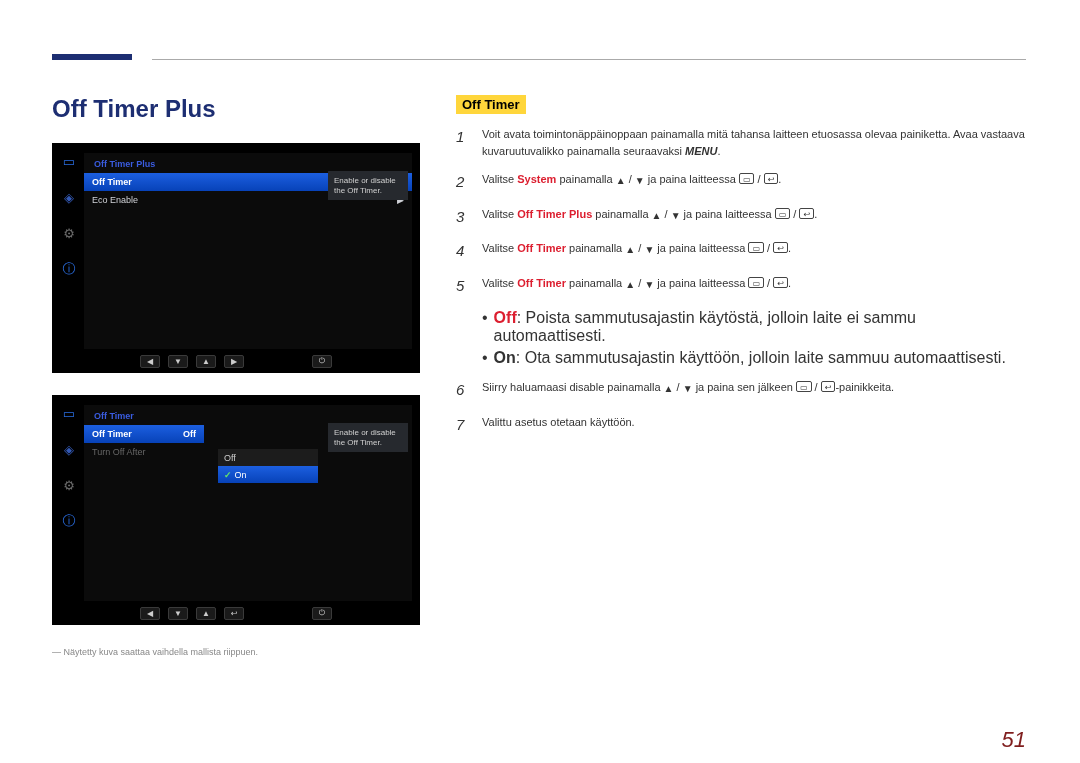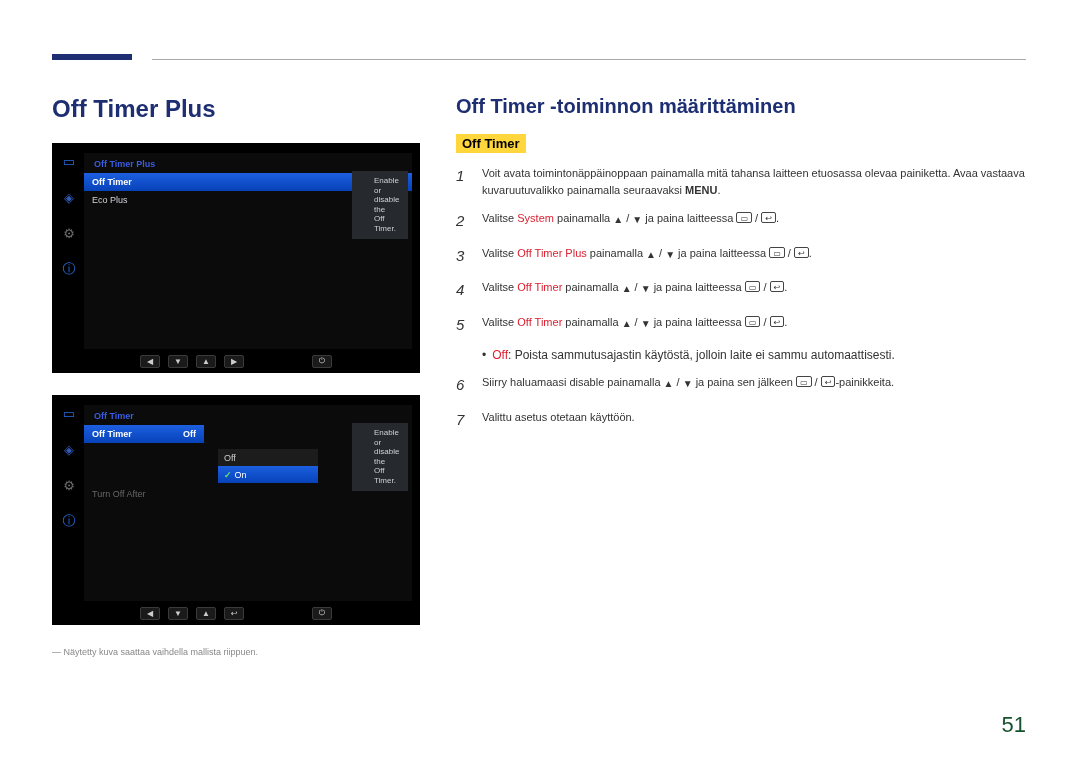--- a/index.html
+++ b/index.html
@@ -111,25 +111,25 @@
     font-weight: 700;
   }
   .osd-row .arrow {
     margin-left: auto;
     font-size: 9px;
   }
   .osd-tooltip {
     position: absolute;
     right: 4px;
     top: 18px;
-    width: 56px;
+    width: 80px;
     background: #26292e;
     color: #d0d0d0;
     font-size: 8px;
-    padding: 5px 22px;
+    padding: 5px 6px;
     line-height: 1.2;
   }
   .osd-footer {
     position: absolute;
     left: 0; right: 0; bottom: 0;
     height: 20px;
     background: #000;
     display: flex;
     justify-content: center;
     gap: 8px;
@@ -165,21 +165,21 @@
   }
   .osd2-menu-row.on {
     background: linear-gradient(#1c5fe0, #0742b8);
     color: #fff;
   }
   .check {
     color: #67e667;
     font-weight: 700;
     margin-right: 3px;
   }
-  .dim { color: #666; margin-top: 42px; }
+  .dim { color: #666; }
   .note-line {
     font-size: 9px;
     color: #888;
     margin-top: 11px;
   }
   .right-col {
     position: absolute;
     left: 456px;
     top: 95px;
     right: 54px;
@@ -215,60 +215,62 @@
     color: #333;
     min-width: 14px;
     font-style: italic;
   }
   .steps li .txt {
     flex: 1;
   }
   .bullets {
     list-style: none;
     margin: 4px 0 12px 26px;
-    font-size: 12px;
+    font-size: 16px;
   }
   .bullets li {
     display: flex;
     gap: 6px;
     margin-bottom: 4px;
   }
   .bullets li::before {
     content: "•";
     color: #333;
   }
   .b { font-weight: 700; }
-  .red { color: #dc1e2f; font-weight: 400; }
+  .red { color: #dc1e2f; font-weight: 700; }
   .icon-inline {
     display: inline-block;
     vertical-align: -1px;
     font-size: 10px;
   }
   .key-box {
     display: inline-block;
     border: 1px solid #444;
     border-radius: 2px;
     padding: 0 3px;
     font-size: 8px;
     line-height: 11px;
     height: 11px;
     vertical-align: 1px;
     background: #fff;
   }
   .menu-word {
     font-weight: 700;
     font-family: "Arial Black", Arial, sans-serif;
     font-size: 11px;
+    font-style: italic;
   }
   .page-number {
     position: absolute;
     right: 54px;
-    bottom: 25px;
+    bottom: 10px;
     font-size: 22px;
-    color: #14532d;
+    color: #7f1d1d;
+    font-style: italic;
   }
 </style>
 </head>
 <body>
 
 <div class="page">
   <div class="top-accent"></div>
   <div class="top-rule"></div>
 
   <div class="left-col">
@@ -281,21 +283,21 @@
         <div class="sid-icon sid-gear">⚙</div>
         <div class="sid-icon sid-info">ⓘ</div>
       </div>
       <div class="osd-inner">
         <div class="osd-title">Off Timer Plus</div>
         <div class="osd-row selected">
           <span>Off Timer</span>
           <span class="arrow">▶</span>
         </div>
         <div class="osd-row">
-          <span>Eco Plus</span>
+          <span>Eco Enable</span>
           <span class="arrow">▶</span>
         </div>
         <div class="osd-tooltip">Enable or disable the Off Timer.</div>
       </div>
       <div class="osd-footer">
         <div class="fbtn">◀</div>
         <div class="fbtn">▼</div>
         <div class="fbtn">▲</div>
         <div class="fbtn">▶</div>
         <div class="fbtn power">⏻</div>
@@ -334,21 +336,20 @@
         <div class="fbtn">▲</div>
         <div class="fbtn">↩</div>
         <div class="fbtn power">⏻</div>
       </div>
     </div>
 
     <p class="note-line">― Näytetty kuva saattaa vaihdella mallista riippuen.</p>
   </div>
 
   <div class="right-col">
-    <h2>Off Timer -toiminnon määrittäminen</h2>
     <div class="subhead">Off Timer</div>
 
     <ol class="steps">
 
       <li>
         <span class="num">1</span>
         <span class="txt">
           <span>Voit avata toimintonäppäinoppaan painamalla mitä tahansa laitteen etuosassa olevaa painiketta. Avaa vastaava kuvaruutuvalikko painamalla seuraavaksi </span>
           <span class="menu-word">MENU</span><span>.</span>
         </span>
@@ -377,20 +378,23 @@
         <span class="txt">
           <span>Valitse </span><span class="red">Off Timer</span><span> painamalla </span><span class="icon-inline">▲</span> / <span class="icon-inline">▼</span><span> ja paina laitteessa </span> <span class="key-box">▭</span> / <span class="key-box">↩</span>.
         </span>
       </li>
     </ol>
 
     <ul class="bullets">
       <li>
         <span><span class="red">Off</span><span>: Poista sammutusajastin käytöstä, jolloin laite ei sammu automaattisesti.</span></span>
       </li>
+      <li>
+        <span><span class="b">On</span><span>: Ota sammutusajastin käyttöön, jolloin laite sammuu automaattisesti.</span></span>
+      </li>
     </ul>
 
     <ol class="steps">
       <li>
         <span class="num">6</span>
         <span class="txt">
           <span>Siirry haluamaasi disable painamalla </span><span class="icon-inline">▲</span> / <span class="icon-inline">▼</span><span> ja paina sen jälkeen </span><span class="key-box">▭</span> / <span class="key-box">↩</span><span>-painikkeita.</span>
         </span>
       </li>
       <li>

